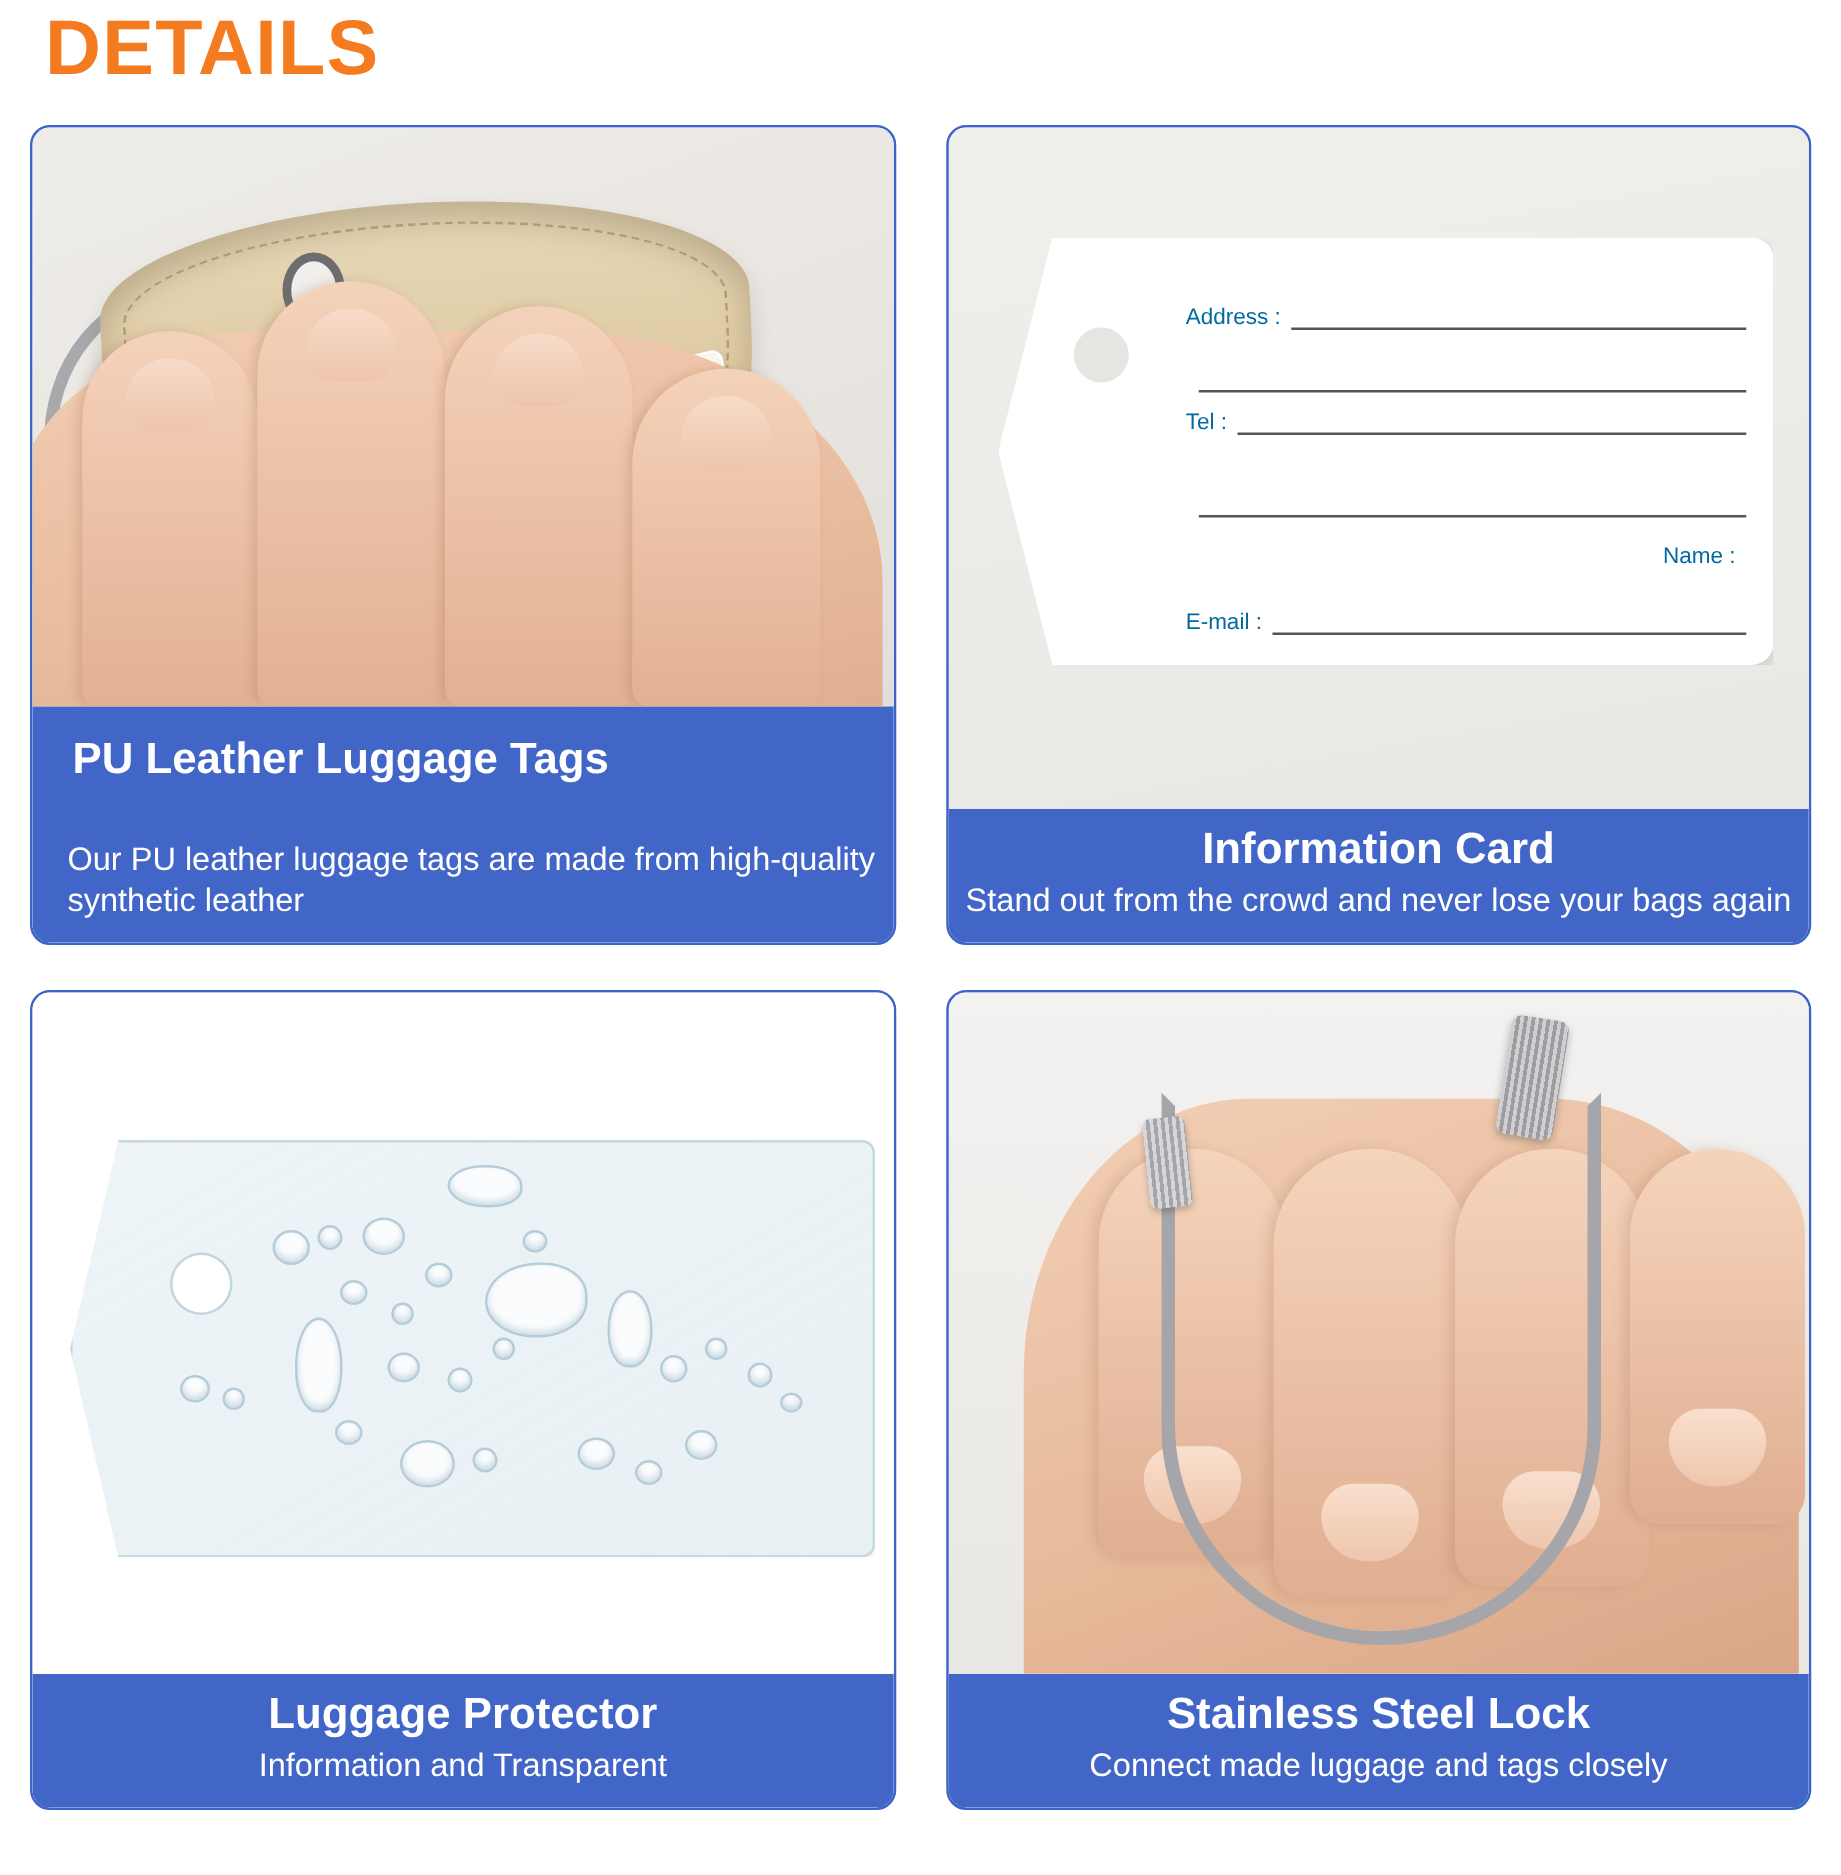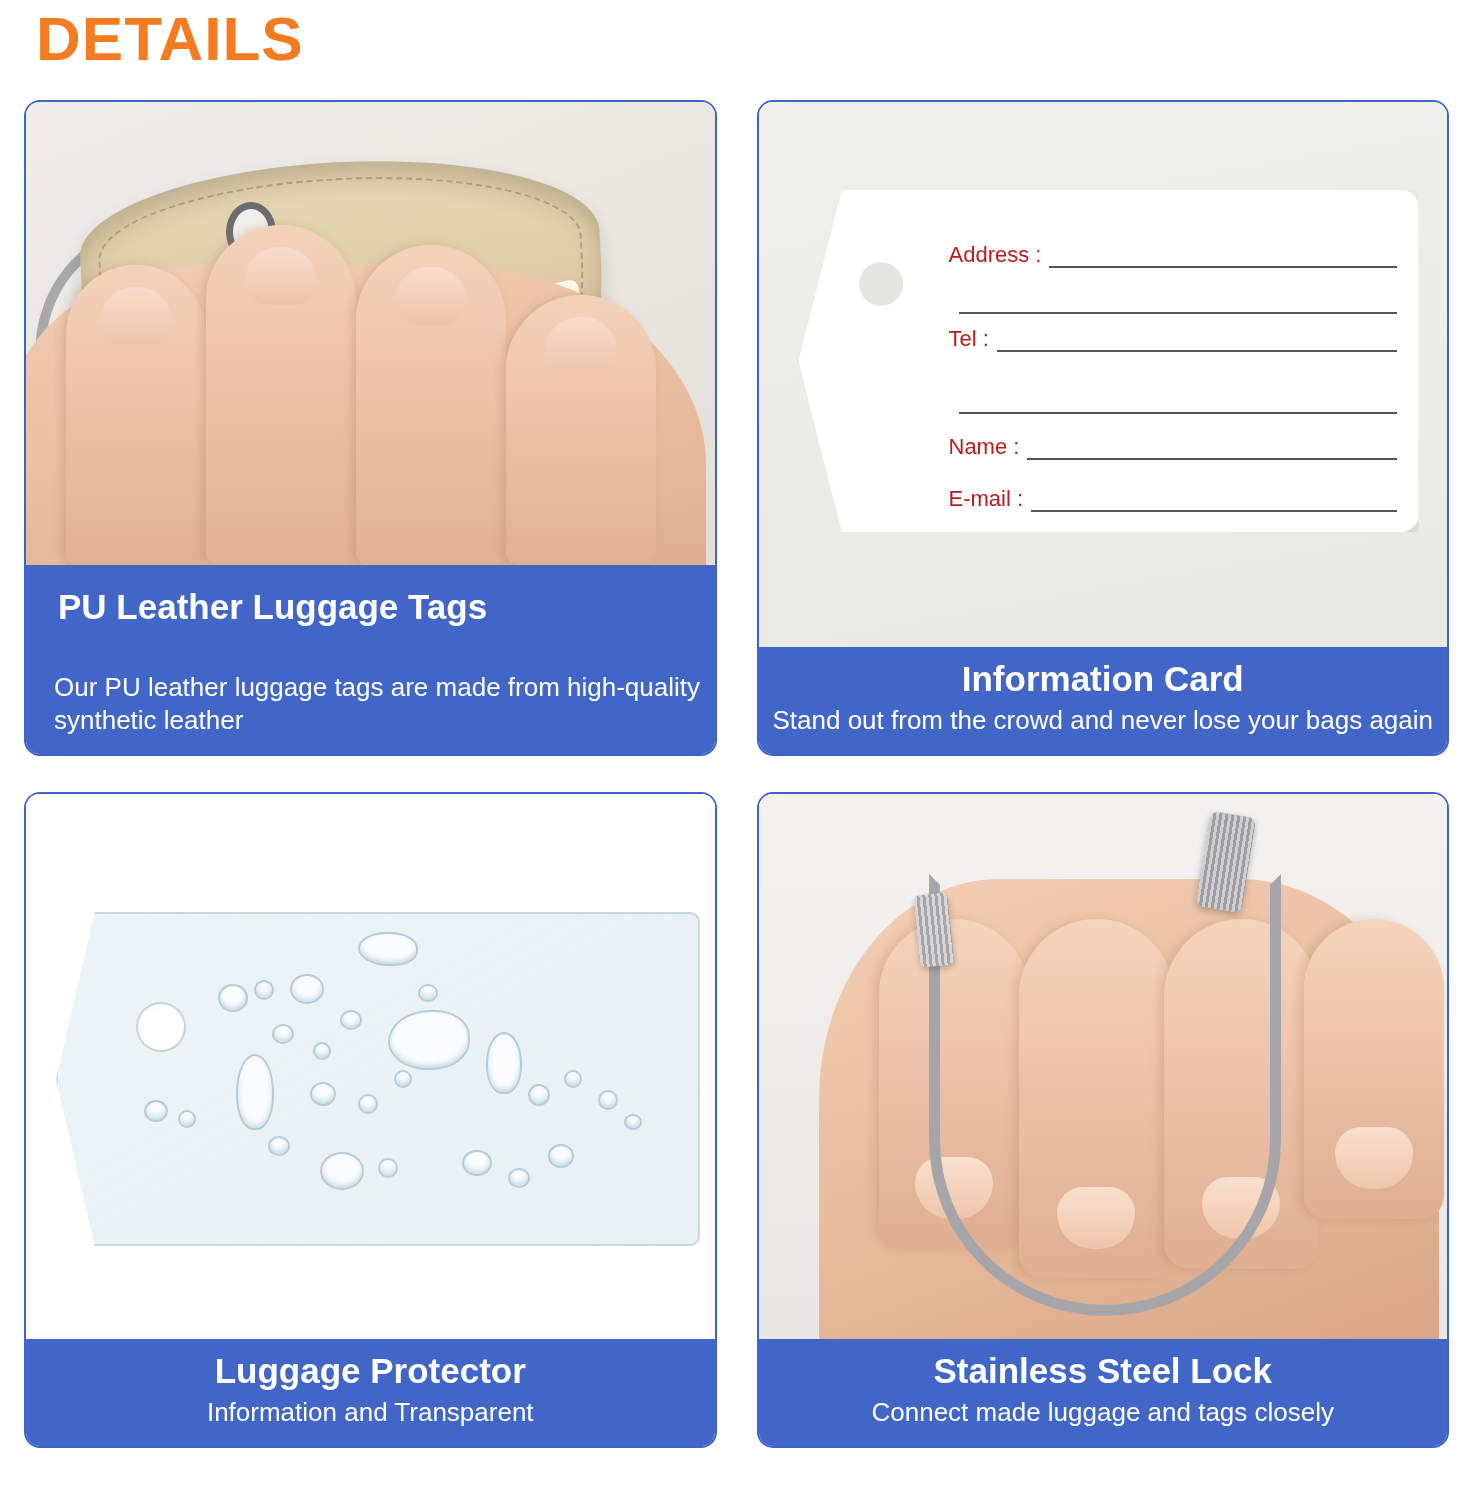--- a/index.html
+++ b/index.html
@@ -208,22 +208,22 @@
     height: 44px;
     border-radius: 50%;
     background: #e5e5e2;
   }
   .field {
     position: absolute;
     display: flex;
     align-items: flex-end;
     left: 150px;
     right: 22px;
-    color: #b91c1c;
-    font-size: 22px;
+    color: #0369a1;
+    font-size: 18px;
   }
   .field .lbl { white-space: nowrap; padding-right: 8px; }
   .field .ln {
     flex: 1 1 auto;
     border-bottom: 2px solid #555;
     height: 20px;
   }
   .blank-line {
     position: absolute;
     left: 160px;
@@ -389,21 +389,21 @@
               <span class="ln"></span>
             </div>
             <div class="blank-line" style="top:122px;"></div>
 
             <div class="field" style="top:136px;">
               <span class="lbl">Tel :</span>
               <span class="ln"></span>
             </div>
             <div class="blank-line" style="top:222px;"></div>
 
-            <div class="field" style="top:244px;">
+            <div class="field" style="top:244px;flex-direction:column;">
               <span class="lbl">Name :</span>
               <span class="ln"></span>
             </div>
 
             <div class="field" style="top:296px;">
               <span class="lbl">E-mail :</span>
               <span class="ln"></span>
             </div>
           </div>
         </div>

